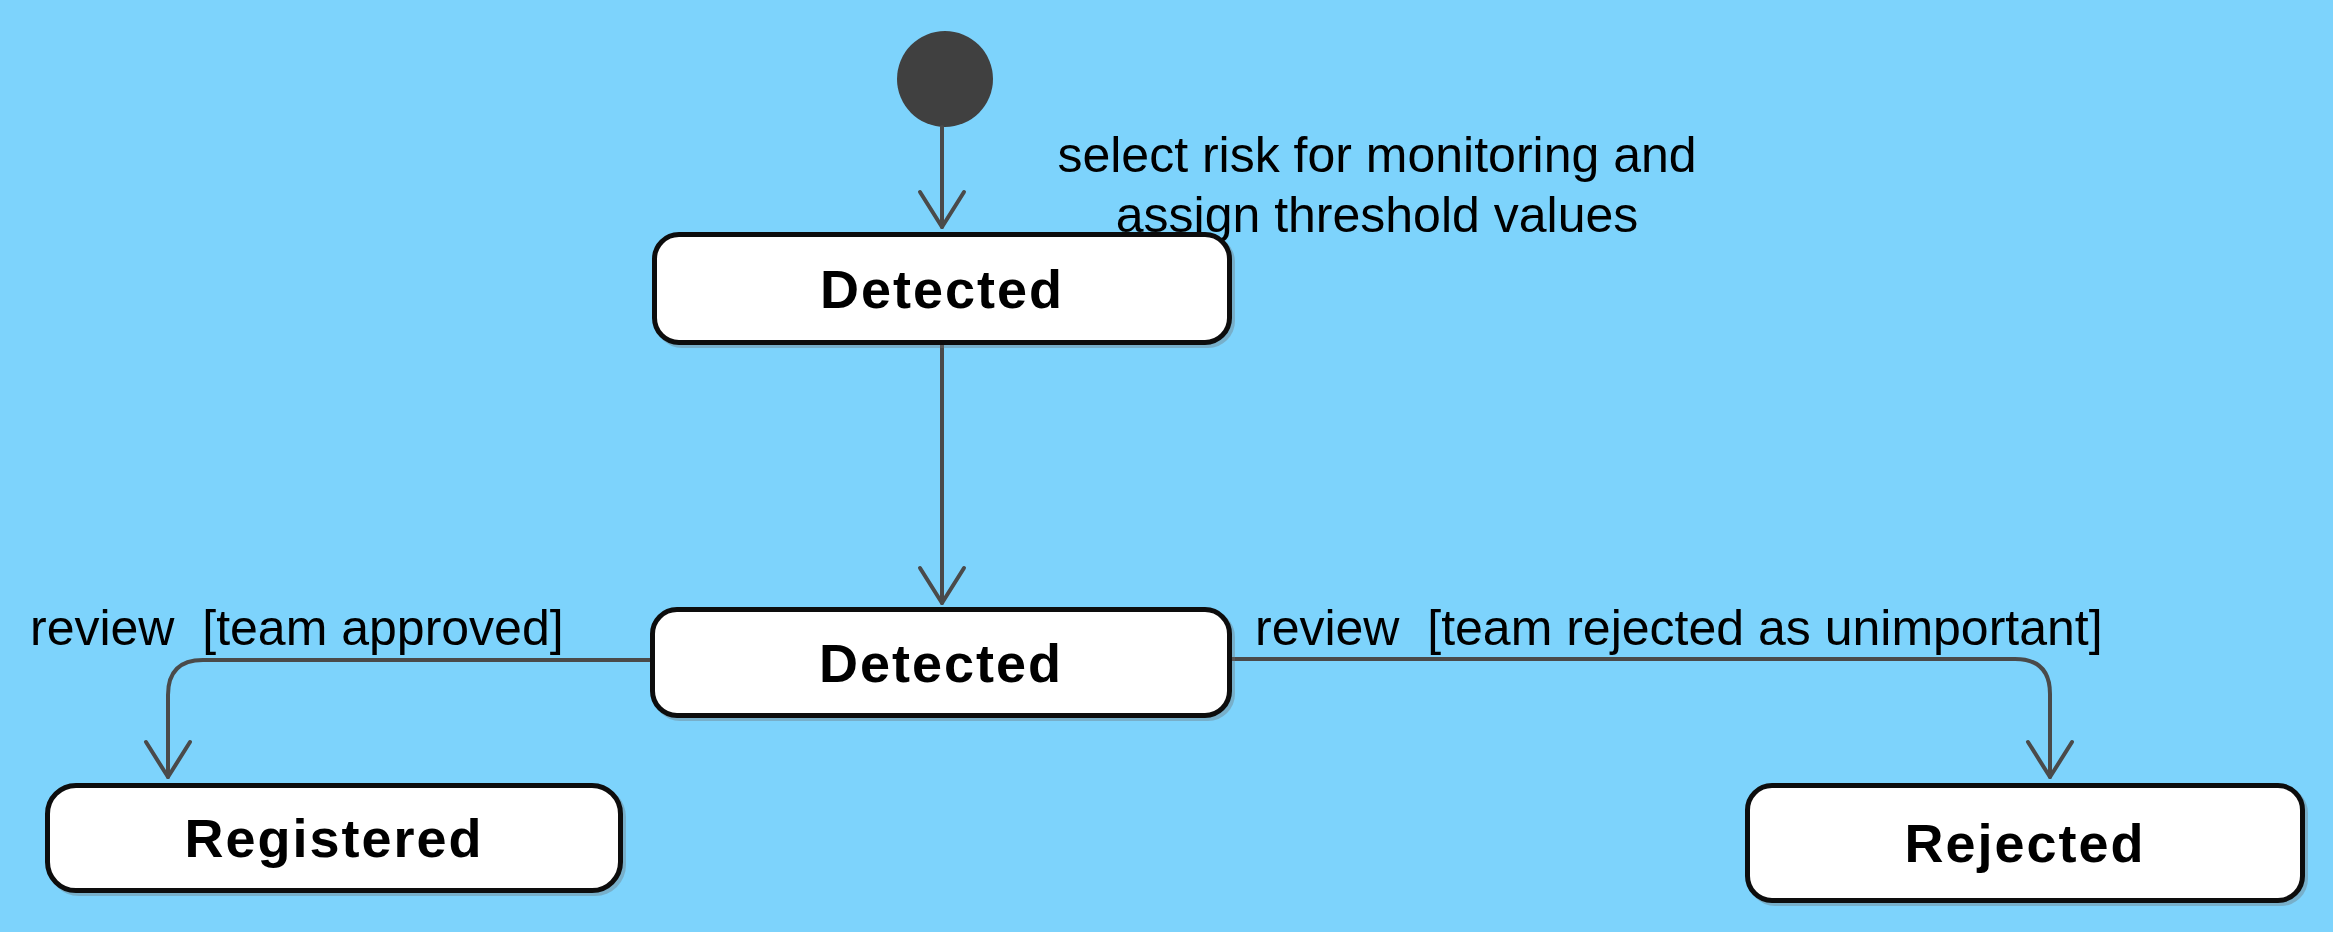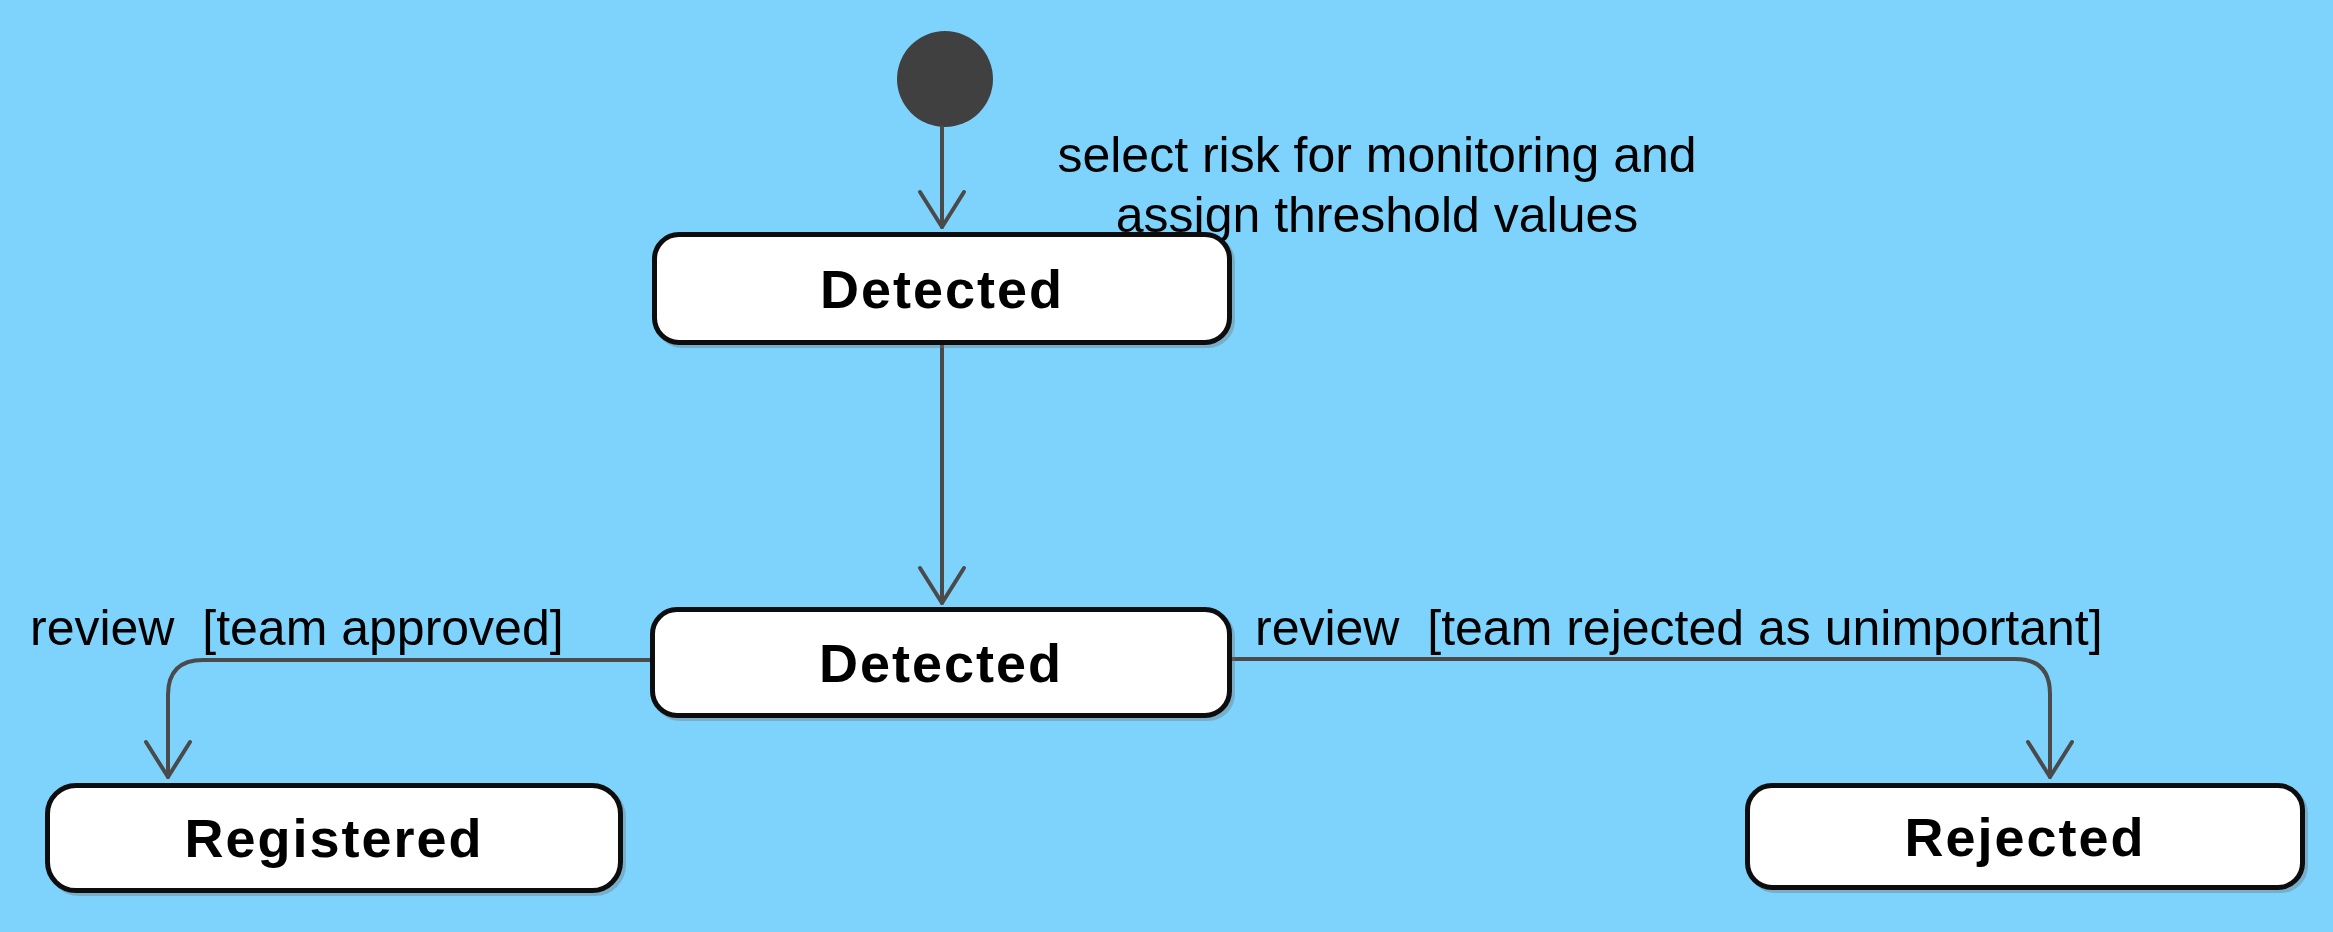--- a/index.html
+++ b/index.html
@@ -40,21 +40,21 @@
     justify-content: center;
     font-size: 54px;
     font-weight: bold;
     letter-spacing: 2px;
     color: #000000;
     box-shadow: 3px 3px 0 rgba(110,110,110,0.35);
   }
   .state-monitored { left: 652px; top: 232px; width: 580px; height: 113px; }
   .state-detected  { left: 650px; top: 607px; width: 582px; height: 111px; }
   .state-registered{ left: 45px;  top: 783px; width: 578px; height: 110px; border-radius: 31px; }
-  .state-rejected  { left: 1745px;top: 783px; width: 560px; height: 107px; }
+  .state-rejected  { left: 1745px;top: 783px; width: 560px; height: 120px; }
   .edge-label {
     position: absolute;
     color: #000000;
     font-size: 50px;
     line-height: 60px;
     white-space: pre;
   }
   .edge-label.two-line { text-align: center; white-space: normal; }
   .label-select { left: 985px;  top: 125px; width: 784px; }
   .label-gather { left: 680px;  top: 413px; width: 842px; }

